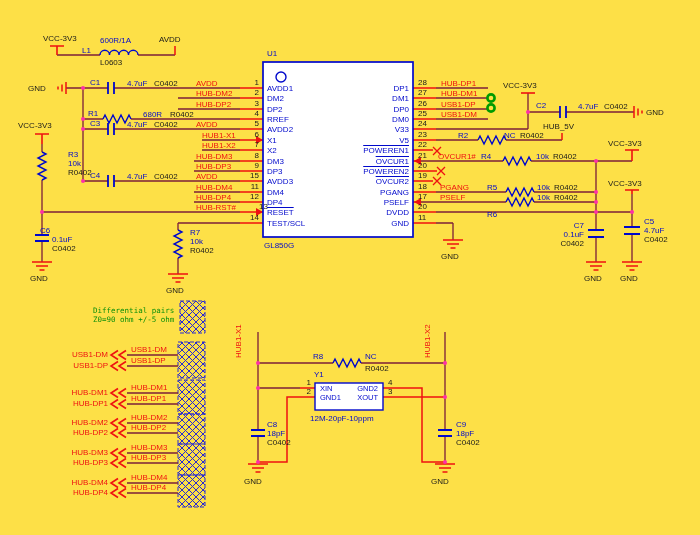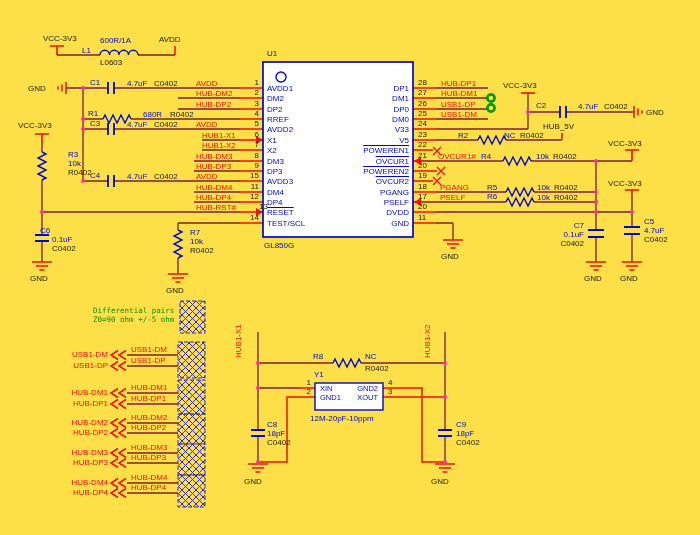--- a/index.html
+++ b/index.html
@@ -310,21 +310,21 @@
 
 <div class="t blue" style="left:458px;top:131px">R2</div>
 <div class="t blue" style="left:504px;top:131px">NC</div>
 <div class="t" style="left:520px;top:131px">R0402</div>
 <div class="t blue" style="left:481px;top:152px">R4</div>
 <div class="t blue" style="left:536px;top:152px">10k</div>
 <div class="t" style="left:553px;top:152px">R0402</div>
 <div class="t blue" style="left:487px;top:183px">R5</div>
 <div class="t blue" style="left:537px;top:183px">10k</div>
 <div class="t" style="left:554px;top:183px">R0402</div>
-<div class="t blue" style="left:487px;top:192px">R6</div>
+<div class="t blue" style="left:487px;top:210px">R6</div>
 <div class="t blue" style="left:537px;top:193px">10k</div>
 <div class="t" style="left:554px;top:193px">R0402</div>
 
 <div class="t" style="left:608px;top:139px">VCC-3V3</div>
 <div class="t" style="left:608px;top:179px">VCC-3V3</div>
 <div class="t blue ra" style="left:544px;top:221px;width:40px">C7</div>
 <div class="t blue ra" style="left:544px;top:230px;width:40px">0.1uF</div>
 <div class="t ra" style="left:544px;top:239px;width:40px">C0402</div>
 <div class="t blue" style="left:644px;top:217px">C5</div>
 <div class="t blue" style="left:644px;top:226px">4.7uF</div>

